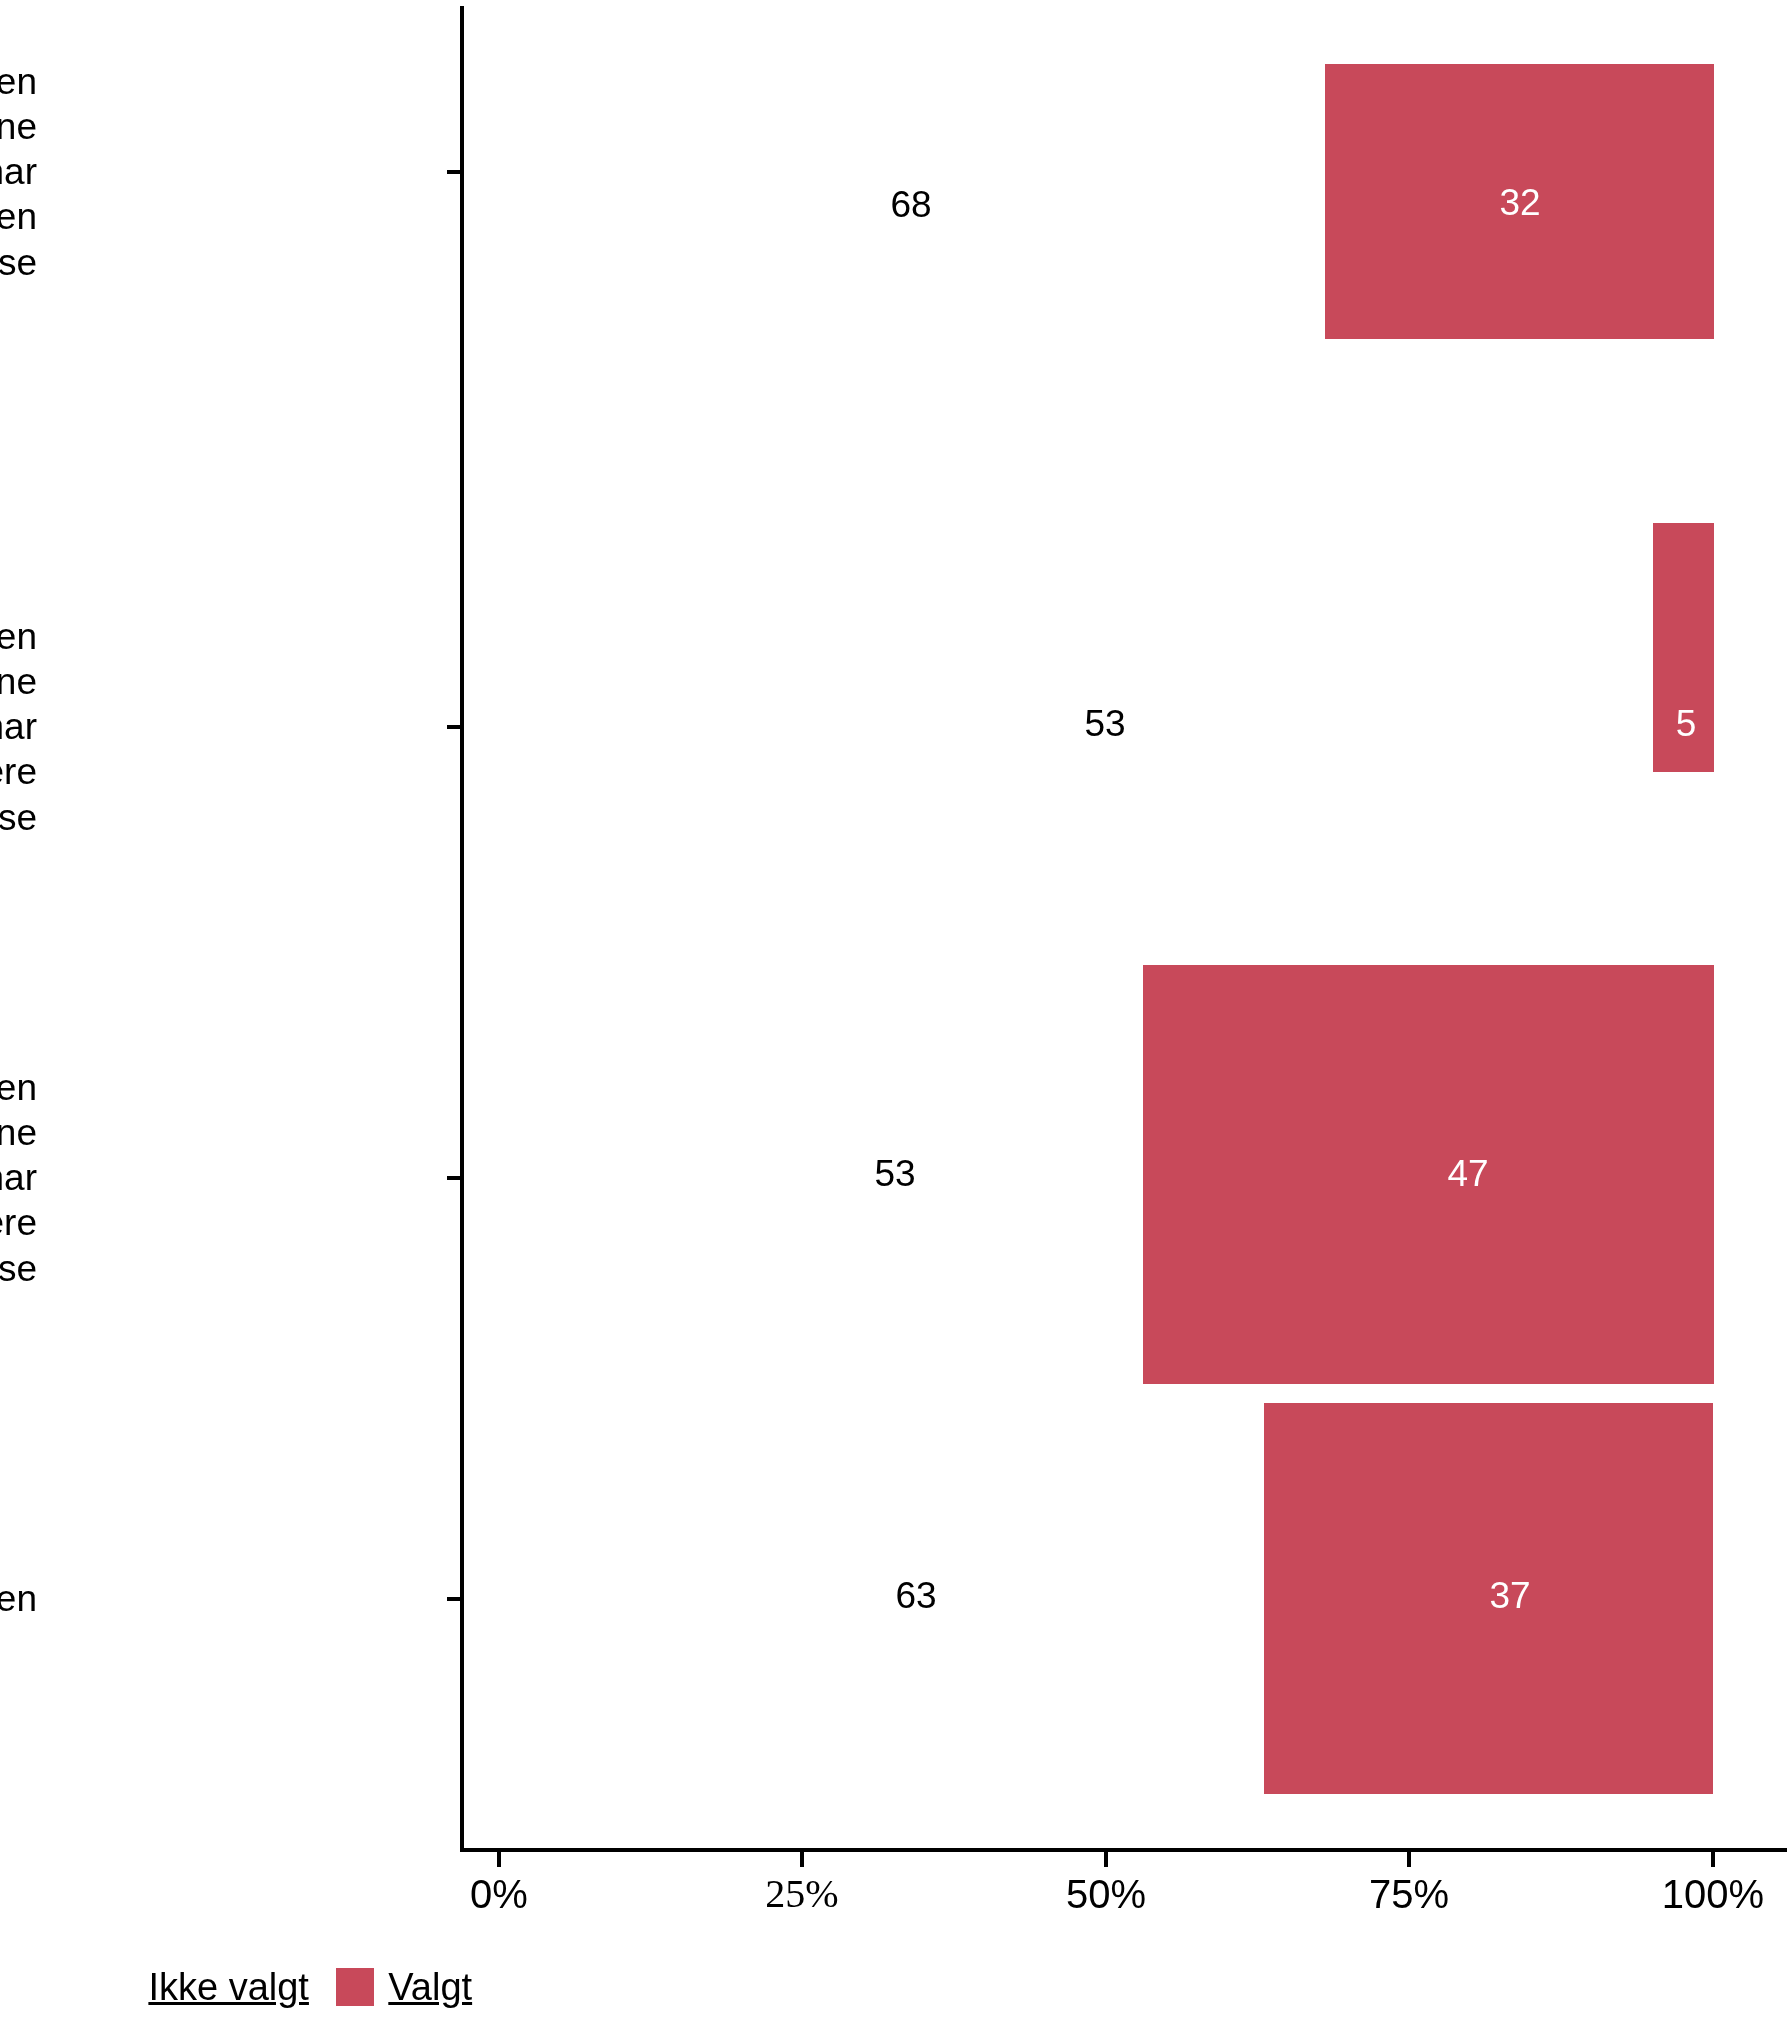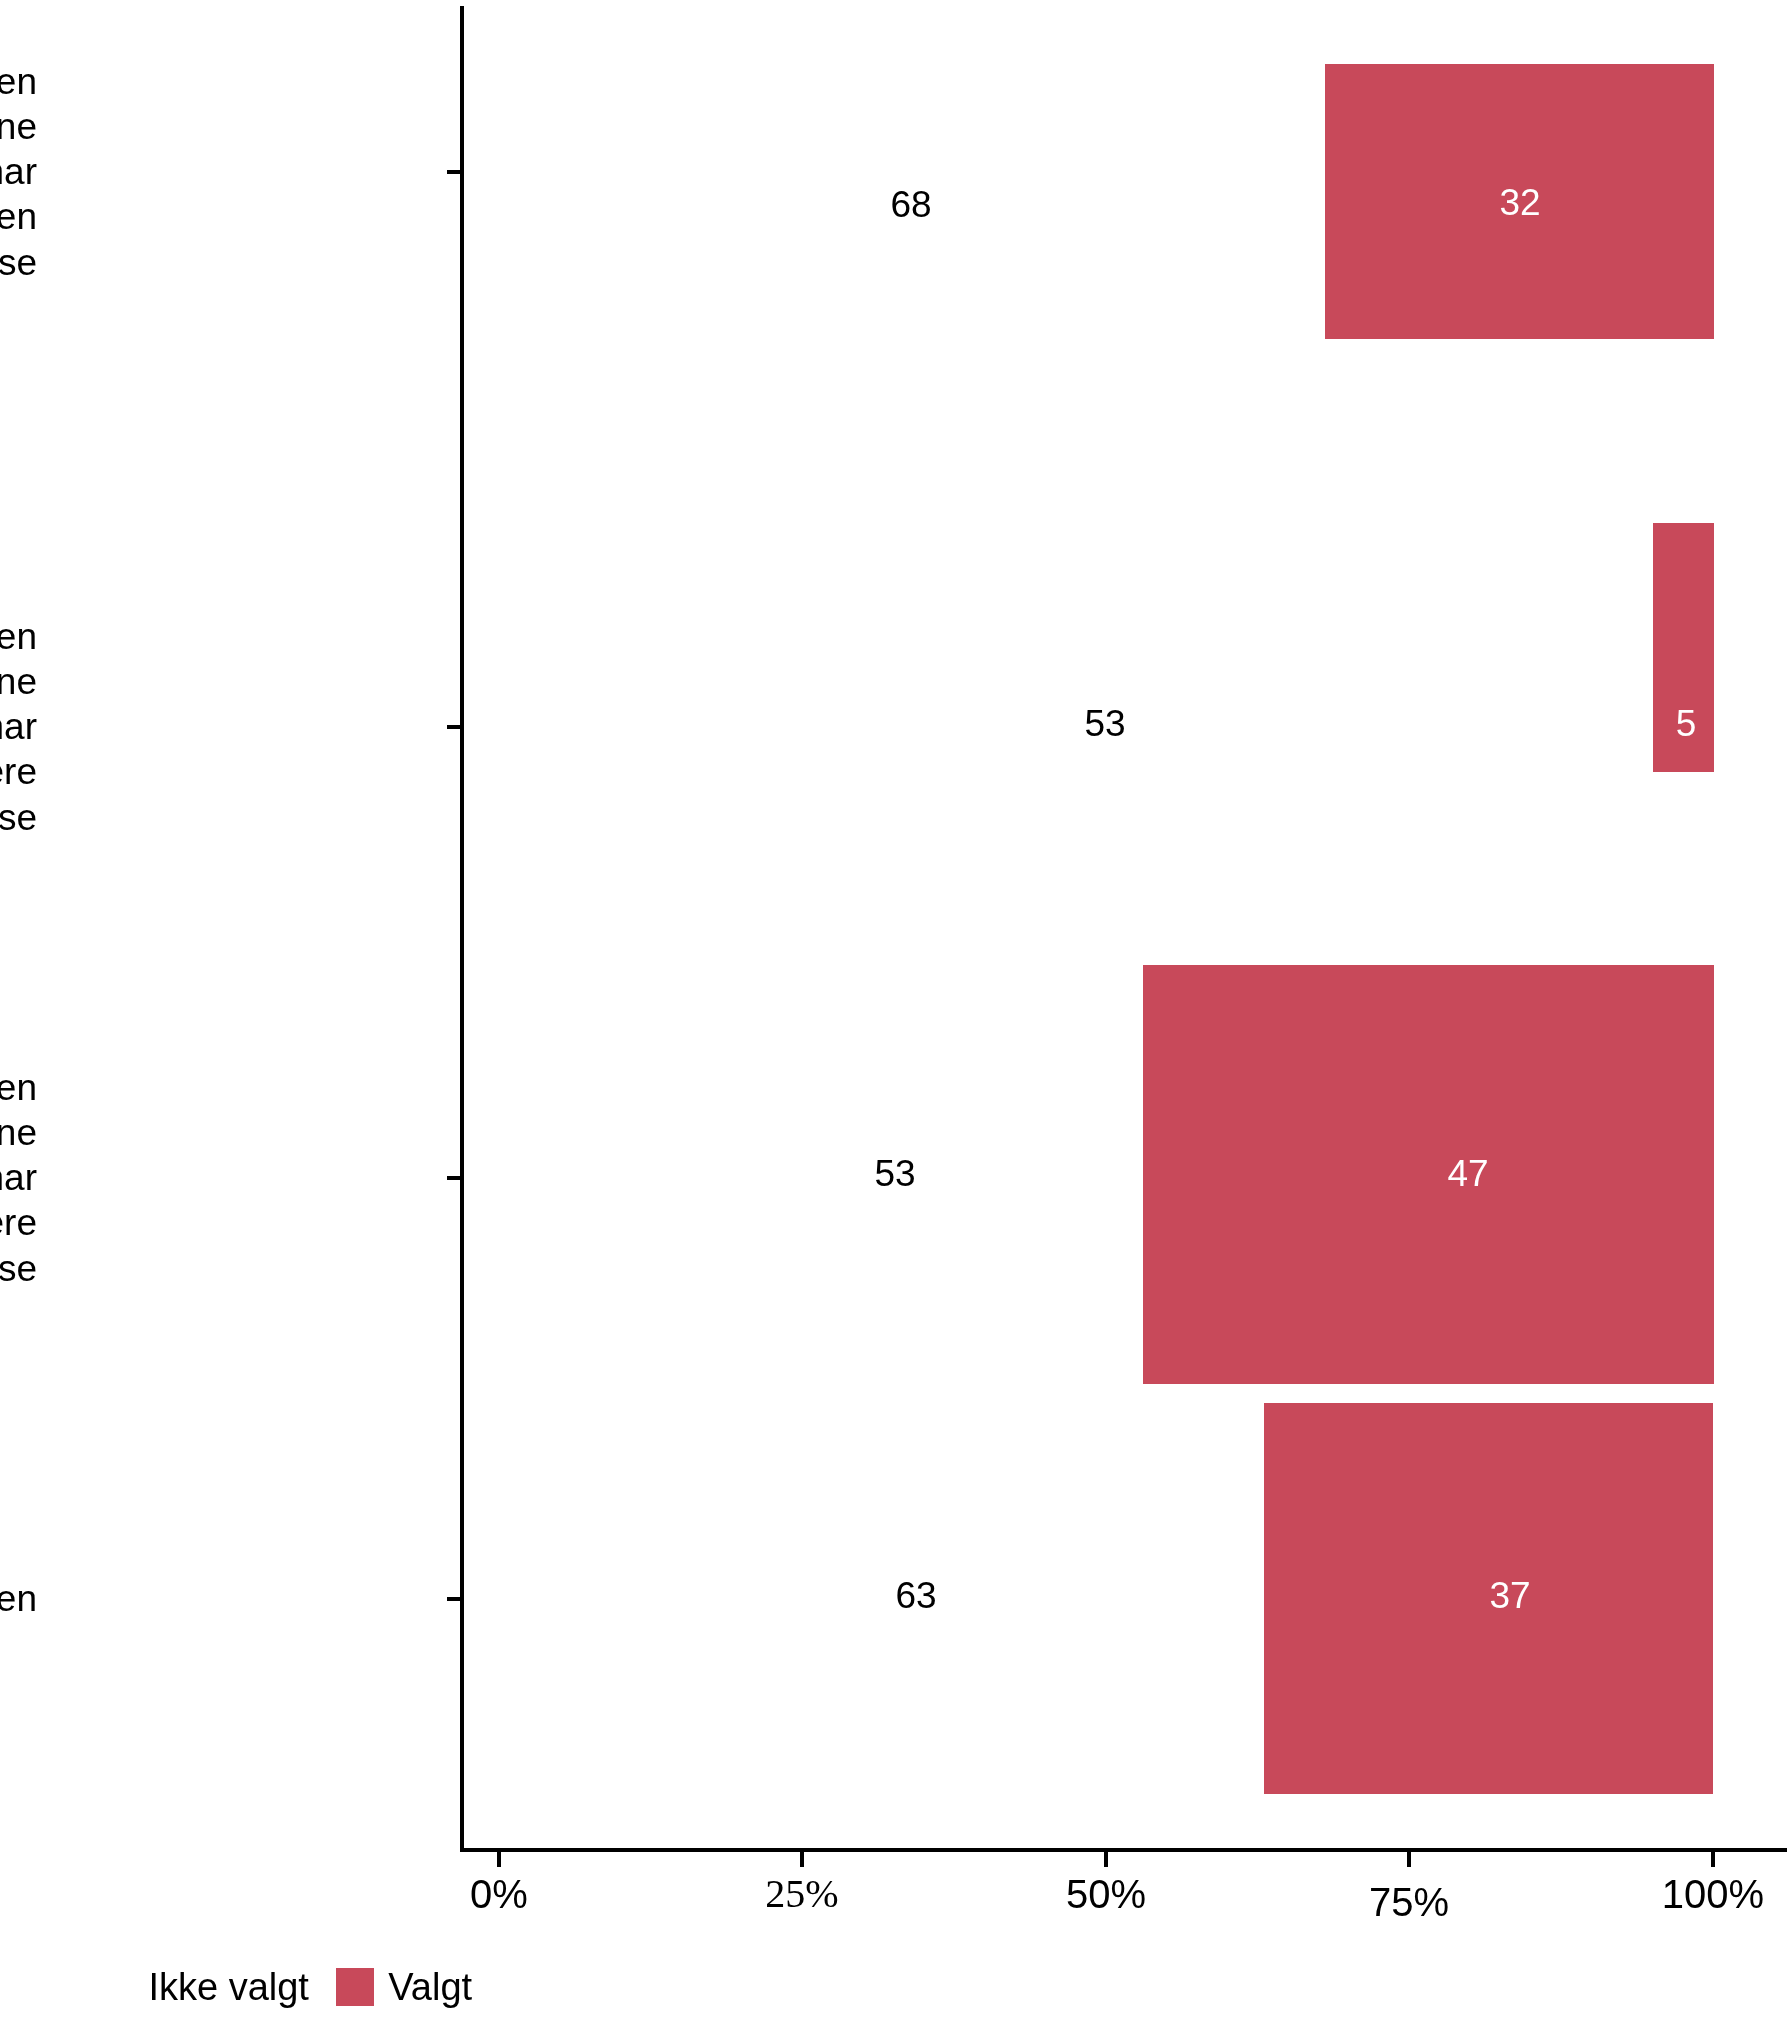--- a/index.html
+++ b/index.html
@@ -107,20 +107,21 @@
     position: absolute;
     left: 96px;
     top: 1968px;
     display: flex;
     align-items: center;
     gap: 0px;
   }
   .legend-item {
     display: flex;
     align-items: center;
+    text-decoration: underline;
   }
   .legend-swatch {
     width: 38px;
     height: 38px;
     margin-right: 14.4px;
   }
   .legend-swatch.sw-empty { background: #ffffff; }
   .legend-swatch.sw-fill  { background: #c8495a; }
   .legend-label {
     font-size: 38px;
@@ -193,21 +194,21 @@
 
   <div class="x-tick" style="left:499px;"></div>
   <div class="x-tick" style="left:802px;"></div>
   <div class="x-tick" style="left:1106px;"></div>
   <div class="x-tick" style="left:1409px;"></div>
   <div class="x-tick" style="left:1713px;"></div>
 
   <div class="x-tick-label" style="left:499px;">0%</div>
   <div class="x-tick-label" style="left:802px;font-family:Liberation Serif, serif;">25%</div>
   <div class="x-tick-label" style="left:1106px;">50%</div>
-  <div class="x-tick-label" style="left:1409px;margin-top:8px;">75%</div>
+  <div class="x-tick-label" style="left:1409px;">75%</div>
   <div class="x-tick-label" style="left:1713px;">100%</div>
 
   <div class="legend">
     <div class="legend-item">
       <span class="legend-swatch sw-empty"></span>
       <span class="legend-label">Ikke valgt</span>
     </div>
     <div class="legend-item">
       <span class="legend-swatch sw-fill"></span>
       <span class="legend-label">Valgt</span>

